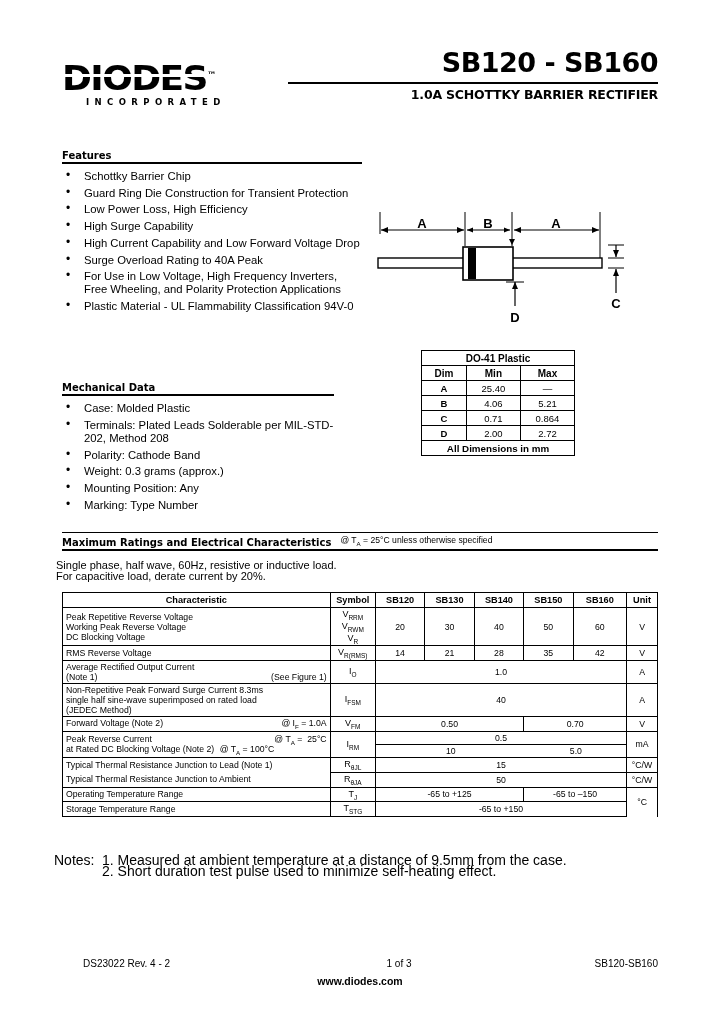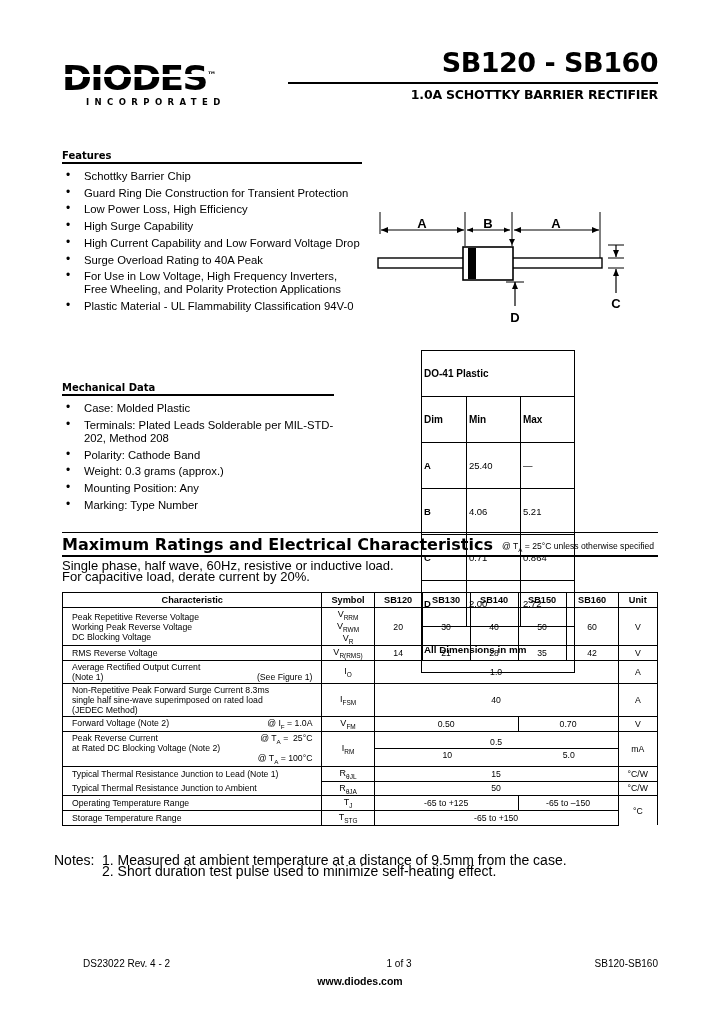--- a/index.html
+++ b/index.html
@@ -71,43 +71,43 @@
 
   
   .pkg { position:absolute; left:372px; top:198px; width:286px; height:135px; }
 
   
   .do41 {
     position:absolute; left:421px; top:350px; width:154px;
     border-collapse:collapse; font-size:9.5px;
   }
   .do41 td {
-    border:1px solid #000; padding:17px 2px; height:15px;margin-top:36px;
+    border:1px solid #000; text-align:center; padding:1px 2px; height:15px;margin-top:36px;
   }
   .do41 .hdr { font-weight:bold; font-size:10px; }
   .do41 .dimcol { font-weight:bold; }
   .do41 .foot { font-weight:bold; font-size:9.8px; }
 
   
   .ratings-hd { position:absolute; left:62px; top:532px; width:596px; }
   .ratings-hd .row { display:flex; align-items:flex-end; border-top:1px solid #000;
                      padding-top:2px; }
   .ratings-hd .big {
-    font-family:"DejaVu Sans", sans-serif; font-weight:bold; font-size:16px;text-align:center;
+    font-family:"DejaVu Sans", sans-serif; font-weight:bold; font-size:10px;text-align:center;
   }
   .ratings-hd .cond { font-size:8.6px; margin-left:9px; margin-bottom:1.5px; }
   .ratings-hd .rule { border-bottom:2.5px solid #000; margin-top:1px; }
-  .ratings-note { position:absolute; left:62px; top:560px; font-size:13px; line-height:11px; }
+  .ratings-note { position:absolute; left:56px; top:560px; font-size:11px; line-height:11px; }
 
   
   table.main {
     position:absolute; left:62px; top:592px; width:596px;
     border-collapse:collapse; font-size:8.7px;
   }
-  table.main td { border:1px solid #000; padding:1px 9px; vertical-align:middle; }
+  table.main td { border:1px solid #000; padding:1px 3px; vertical-align:middle; }
   table.main .hdr { text-align:center; font-weight:bold; font-size:9.2px; height:15px; }
   table.main .char { text-align:left; }
   table.main .ctr { text-align:center; }
   .cond-right { float:right; text-align:right; }
   .sym { text-align:center; font-size:9px; }
   sub { font-size:0.72em; }
   .split-top { border-bottom:1px solid #000; text-align:center; padding:1px; }
   .split-bot { text-align:center; padding:1px; }
   .nb-bottom { border-bottom:none !important; }
   .nb-top { border-top:none !important; }

